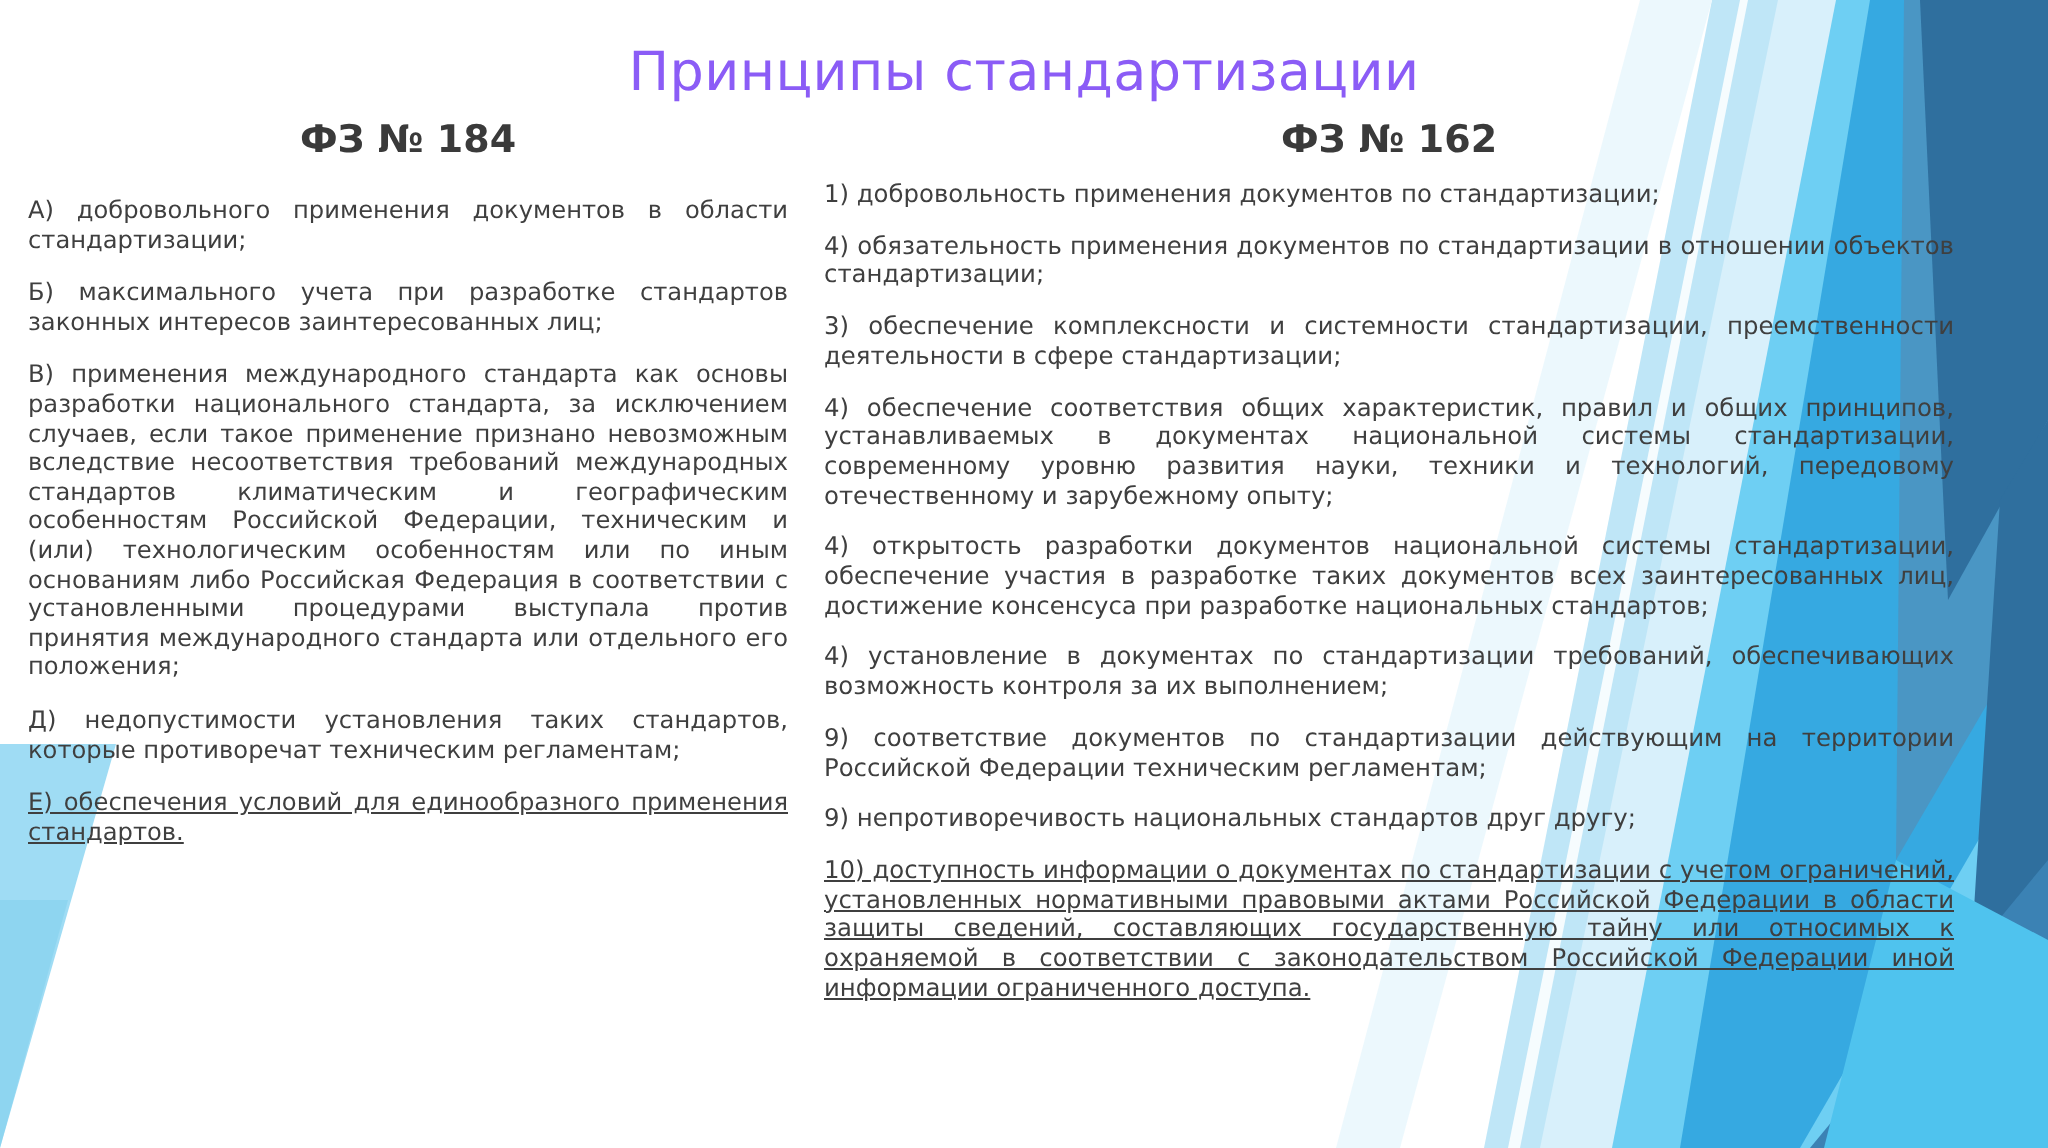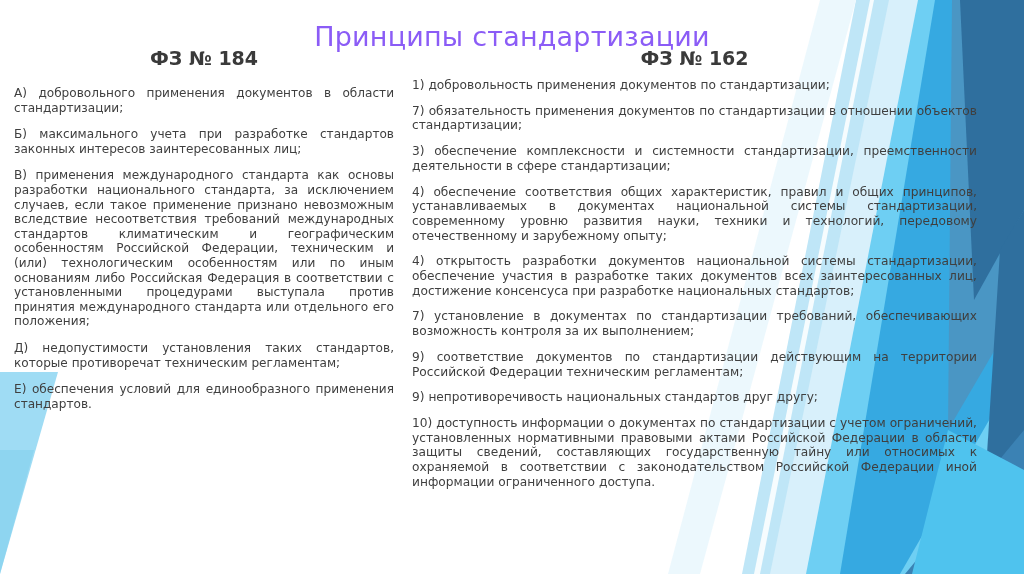--- a/index.html
+++ b/index.html
@@ -41,21 +41,21 @@
     text-align: center;
     font-size: 27px;
     line-height: 34px;
     font-weight: 400;
     color: #8b5cf6;
     letter-spacing: 0.2px;
   }
 
   .col {
     position: absolute;
-    top: 46px;
+    top: 58px;
   }
   .col-left {
     left: 14px;
     width: 380px;
   }
   .col-right {
     left: 412px;
     width: 565px;
   }
 
@@ -78,21 +78,21 @@
     text-align: justify;
     text-align-last: left;
     margin: 0 0 12px 0;
     hyphens: none;
   }
   .col-right .para {
     margin: 0 0 11px 0;
     font-size: 12.2px;
     line-height: 14.7px;
   }
-  .para:last-child { margin-bottom: 0; }
+  .para:last-child { margin-bottom: 0; text-decoration: underline; }
 </style>
 </head>
 <body>
 
 <div id="slide">
 
   <div class="bg-layer">
     <svg class="bg-svg" viewBox="0 0 1024 574" preserveAspectRatio="none">
       <rect x="0" y="0" width="1024" height="574" fill="#ffffff"></rect>
 
@@ -125,24 +125,24 @@
       <p class="para">Б) максимального учета при разработке стандартов законных интересов заинтересованных лиц;</p>
       <p class="para">В) применения международного стандарта как основы разработки национального стандарта, за исключением случаев, если такое применение признано невозможным вследствие несоответствия требований международных стандартов климатическим и географическим особенностям Российской Федерации, техническим и (или) технологическим особенностям или по иным основаниям либо Российская Федерация в соответствии с установленными процедурами выступала против принятия международного стандарта или отдельного его положения;</p>
       <p class="para">Д) недопустимости установления таких стандартов, которые противоречат техническим регламентам;</p>
       <p class="para">Е) обеспечения условий для единообразного применения стандартов.</p>
     </div>
 
     <div class="col col-right">
       <div class="col-head">ФЗ № 162</div>
 
       <p class="para">1) добровольность применения документов по стандартизации;</p>
-      <p class="para">7) обязательность применения документов по стандартизации в отношении объектов стандартизации;</p>
+      <p class="para">4) обязательность применения документов по стандартизации в отношении объектов стандартизации;</p>
       <p class="para">3) обеспечение комплексности и системности стандартизации, преемственности деятельности в сфере стандартизации;</p>
       <p class="para">4) обеспечение соответствия общих характеристик, правил и общих принципов, устанавливаемых в документах национальной системы стандартизации, современному уровню развития науки, техники и технологий, передовому отечественному и зарубежному опыту;</p>
       <p class="para">4) открытость разработки документов национальной системы стандартизации, обеспечение участия в разработке таких документов всех заинтересованных лиц, достижение консенсуса при разработке национальных стандартов;</p>
-      <p class="para">7) установление в документах по стандартизации требований, обеспечивающих возможность контроля за их выполнением;</p>
+      <p class="para">4) установление в документах по стандартизации требований, обеспечивающих возможность контроля за их выполнением;</p>
       <p class="para">9) соответствие документов по стандартизации действующим на территории Российской Федерации техническим регламентам;</p>
       <p class="para">9) непротиворечивость национальных стандартов друг другу;</p>
       <p class="para">10) доступность информации о документах по стандартизации с учетом ограничений, установленных нормативными правовыми актами Российской Федерации в области защиты сведений, составляющих государственную тайну или относимых к охраняемой в соответствии с законодательством Российской Федерации иной информации ограниченного доступа.</p>
     </div>
 
   </div>
 </div>
 
 </body></html>

